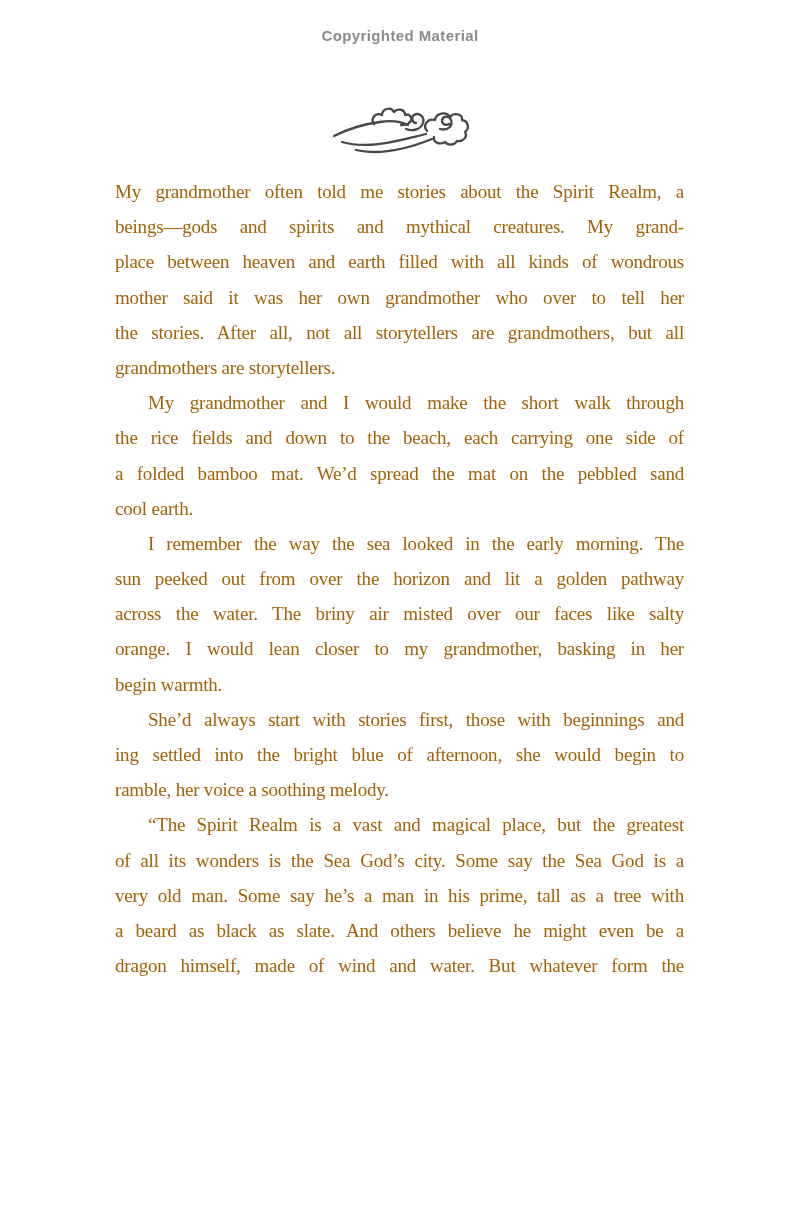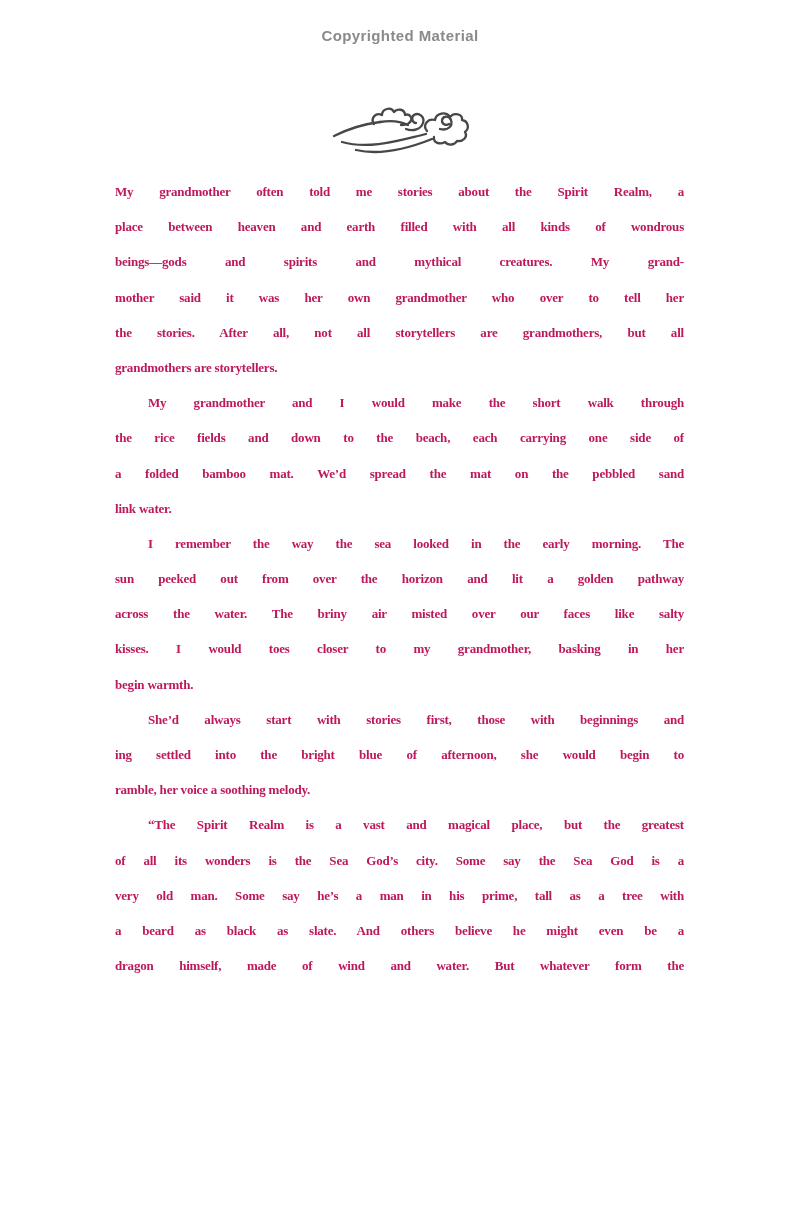--- a/index.html
+++ b/index.html
@@ -34,25 +34,24 @@
     top: 94px;
     width: 150px;
     height: 64px;
   }
   .ornament svg { display: block; width: 100%; height: 100%; }
   .body-text {
     position: absolute;
     left: 115px;
     top: 174px;
     width: 569px;
-    font-size: 13px;
+    font-size: 19px;
     letter-spacing: -0.2px;
     line-height: 35.2px;
-    color: #be185d;
-    font-weight: bold;
+    color: #a16207;
   }
   .paragraph { margin: 0; }
   .line {
     height: 35.2px;
     overflow: hidden;
     text-align: justify;
     text-align-last: justify;
     -moz-text-align-last: justify;
   }
   .line.last {
@@ -92,37 +91,37 @@
       <path d="M112,35 c8,2 13,-3 11,-9 c-2,-5 -9,-4 -9,1 c0,3 4,5 7,3"></path>
 
       <path d="M14,48 C42,56 72,46 98,40"></path>
       <path d="M28,56 C54,62 84,53 104,45"></path>
     </svg>
   </div>
 
   <div class="body-text">
       <div class="paragraph">
         <div class="line">My grandmother often told me stories about the Spirit Realm, a</div>
+        <div class="line">beings—gods and spirits and mythical creatures. My grand-</div>
         <div class="line">place between heaven and earth filled with all kinds of wondrous</div>
-        <div class="line">beings—gods and spirits and mythical creatures. My grand-</div>
         <div class="line">mother said it was her own grandmother who over to tell her</div>
         <div class="line">the stories. After all, not all storytellers are grandmothers, but all</div>
         <div class="line last">grandmothers are storytellers.</div>
       </div>
       <div class="paragraph">
         <div class="line indent">My grandmother and I would make the short walk through</div>
         <div class="line">the rice fields and down to the beach, each carrying one side of</div>
         <div class="line">a folded bamboo mat. We’d spread the mat on the pebbled sand</div>
-        <div class="line last">link water.</div>
+        <div class="line last">cool earth.</div>
       </div>
       <div class="paragraph">
         <div class="line indent">I remember the way the sea looked in the early morning. The</div>
         <div class="line">sun peeked out from over the horizon and lit a golden pathway</div>
         <div class="line">across the water. The briny air misted over our faces like salty</div>
-        <div class="line">kisses. I would toes closer to my grandmother, basking in her</div>
+        <div class="line">orange. I would lean closer to my grandmother, basking in her</div>
         <div class="line last">begin warmth.</div>
       </div>
       <div class="paragraph">
         <div class="line indent">She’d always start with stories first, those with beginnings and</div>
         <div class="line">ing settled into the bright blue of afternoon, she would begin to</div>
         <div class="line last">ramble, her voice a soothing melody.</div>
       </div>
       <div class="paragraph">
         <div class="line indent">“The Spirit Realm is a vast and magical place, but the greatest</div>
         <div class="line">of all its wonders is the Sea God’s city. Some say the Sea God is a</div>

